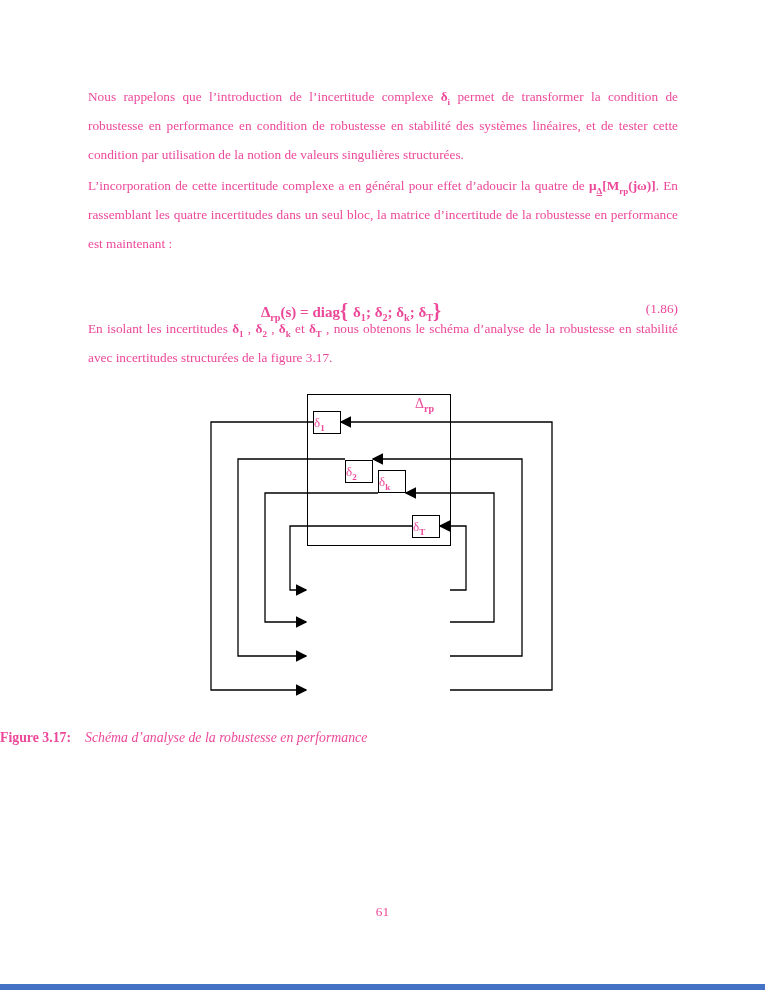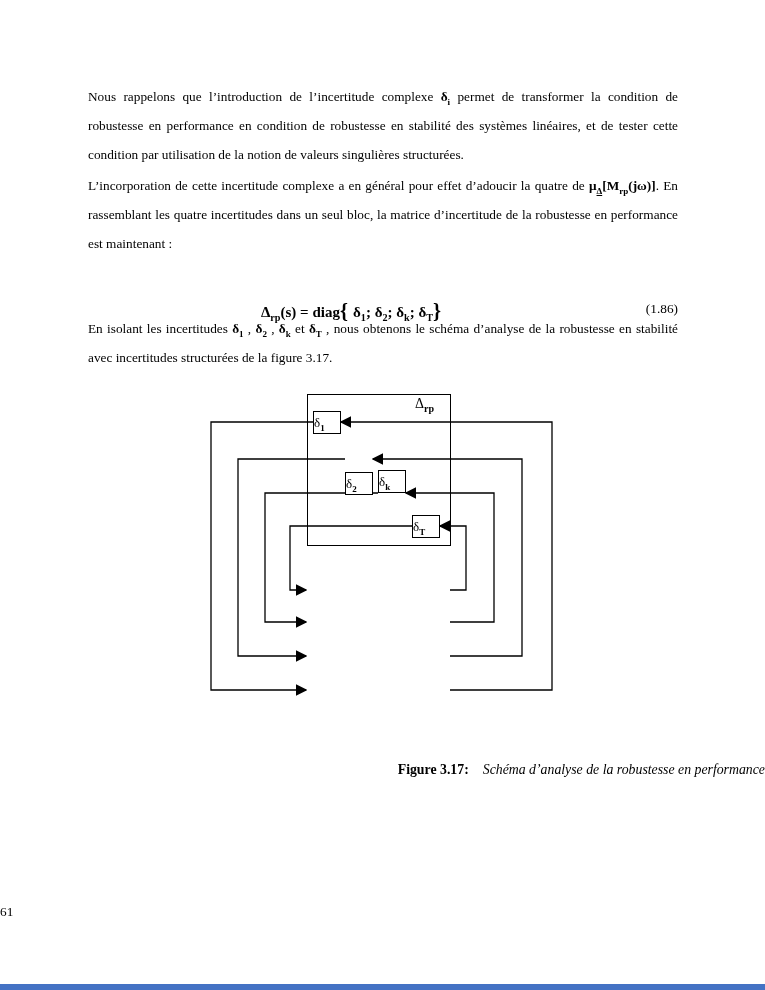--- a/index.html
+++ b/index.html
@@ -1,19 +1,19 @@
 <!DOCTYPE html>
 <html><head>
 <meta charset="utf-8">
 <style>
   html,body { margin:0; padding:0; }
   body { background:#e8e8e8; }
   .page {
     position:relative; width:765px; height:990px; margin:0 auto;
-    background:#ffffff; color:#000000;
+    background:#ffffff; color:#ec4899;
     font-family:"Liberation Serif", serif;
     overflow:hidden;
   }
   
   .para {
     position:absolute; left:88px; width:590px;
     font-size:13.3px; line-height:29px; text-align:justify; margin:0;
   }
   .p1 { top:82px; }
   .p2 { top:171px; }
@@ -40,33 +40,33 @@
     display:flex; align-items:center; justify-content:center;
   }
   .mlabel { font-size:31px; line-height:1; }
   .mlabel sub { font-size:0.52em; font-weight:bold; }
   .dbox {
     position:absolute; width:26px; height:21px;
     border:1.3px solid #000; background:#ffffff; z-index:3;
     display:flex; align-items:center; justify-content:flex-start;
   }
   .b1 { left:313px; top:411px; }
-  .b2 { left:345px; top:472px; }
+  .b2 { left:345px; top:460px; }
   .b3 { left:378px; top:470px; }
   .b4 { left:412px; top:515px; }
   .dlbl { font-size:13px; line-height:1; }
   .dlbl sub { font-size:9px; font-weight:bold; }
   .drp-label { position:absolute; left:415px; top:396px; z-index:4; font-size:14px; }
   .drp-label sub { font-size:10px; font-weight:bold; }
 
   
-  .caption { position:absolute; left:0; right:0; top:762px; text-align:right; font-size:13.8px;margin-left:31px; }
+  .caption { position:absolute; left:0; right:0; top:730px; text-align:left; font-size:13.8px; }
   .caption .cap-label { font-weight:bold; margin-right:14px; }
   .caption .cap-text { font-style:italic; }
-  .pagenum { position:absolute; left:0; right:0; top:904px; font-size:13.3px; }
+  .pagenum { position:absolute; left:0; right:0; top:904px; text-align:center; font-size:13.3px; }
 
   .bottom-bar { position:absolute; left:0; right:0; bottom:0; height:6px; background:#4472c4; }
 </style>
 </head>
 <body>
 
 <div class="page">
 
   <p class="para p1"><span>Nous rappelons que l’introduction de l’incertitude complexe </span><span class="mth"><span>δ</span><sub>i</sub></span><span> permet de transformer la condition de robustesse en performance en condition de robustesse en stabilité des systèmes linéaires, et de tester  cette condition  par utilisation de la notion de valeurs singulières structurées.</span></p>
 

